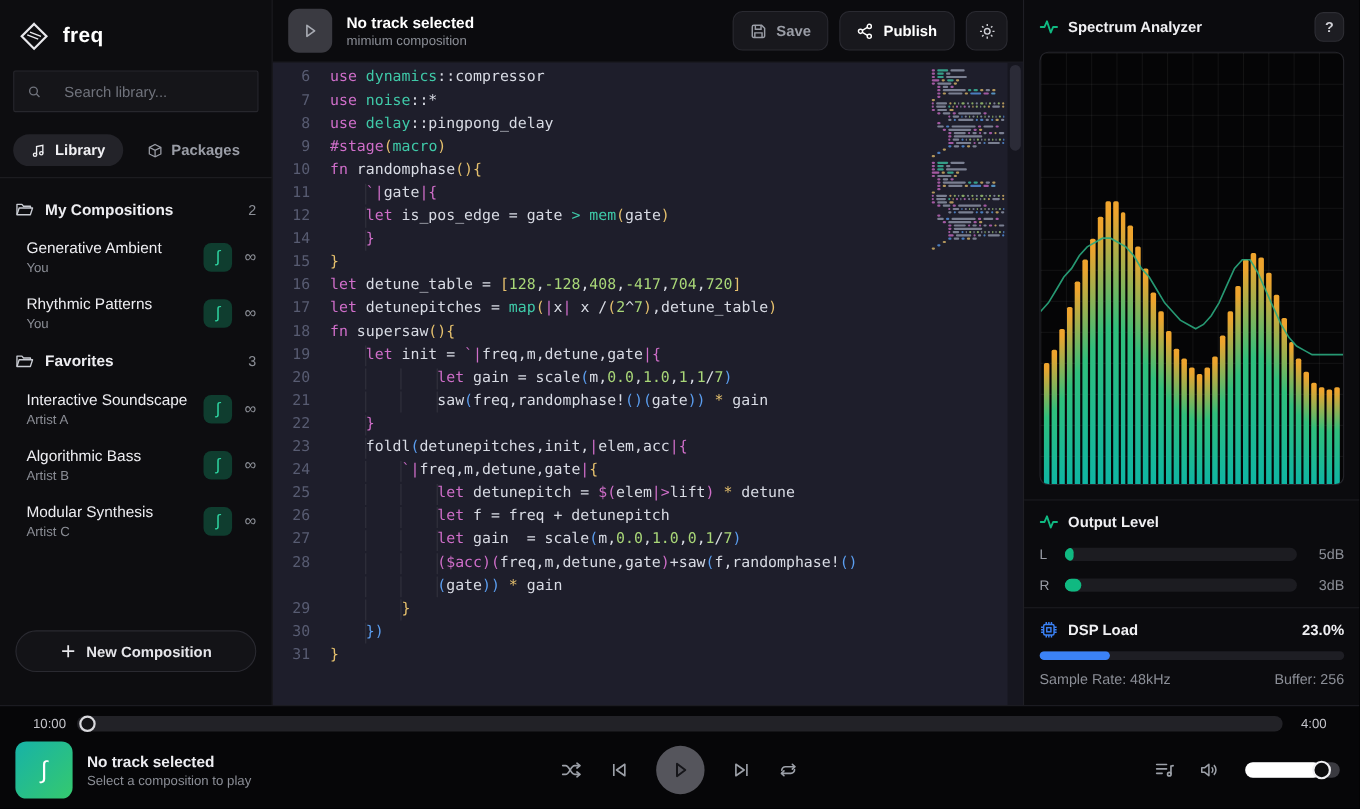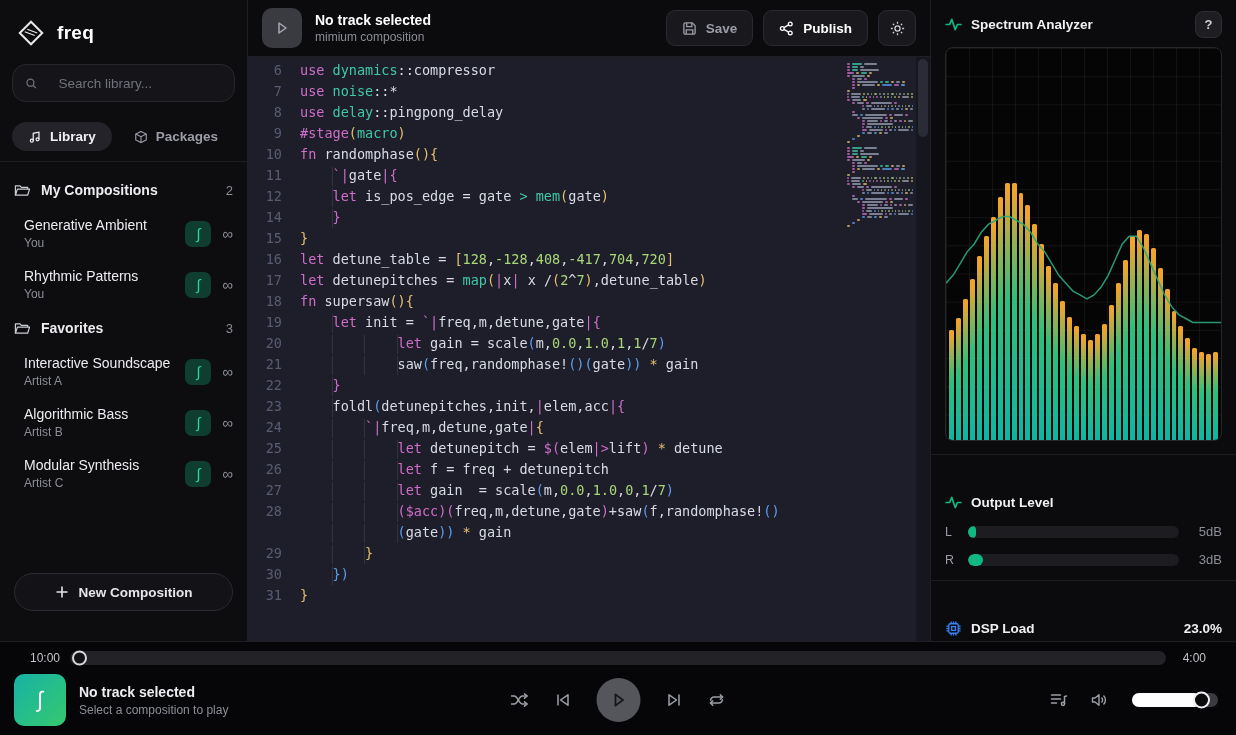--- a/index.html
+++ b/index.html
@@ -10,21 +10,21 @@
     font-family:"Liberation Sans", sans-serif; font-size:13.5px;
     display:flex; flex-direction:column;
   }
   .main-row{ display:flex; height:641px; }
 
   
   .sidebar{ width:248px; background:#0d0d10; border-right:1px solid #1f1f25; display:flex; flex-direction:column; }
   .logo-row{ display:flex; align-items:center; gap:11px; padding:18px 16px 14px; }
   .logo-ic{ width:30px; height:30px; }
   .logo-name{ font-size:19px; font-weight:bold; letter-spacing:.3px; color:#fff; }
-  .search-wrap{ margin:2px 12px 14px; height:38px; background:#151519; border:1px solid #27272d; border-radius:14px; display:flex; align-items:center; gap:21px; padding:0 12px; }
+  .search-wrap{ margin:2px 12px 14px; height:38px; background:#151519; border:1px solid #27272d; border-radius:2px; display:flex; align-items:center; gap:21px; padding:0 12px; }
   .search-wrap input{ background:transparent; border:none; outline:none; color:#b9bcc4; font-size:13.5px; width:100%; font-family:"Liberation Sans",sans-serif; }
   .search-wrap input::placeholder{ color:#70737c; }
   .tabs-row{ display:flex; align-items:center; gap:6px; padding:6px 12px 10px; border-bottom:1px solid #1e1e23; }
   .tab{ display:flex; align-items:center; gap:8px; padding:7px 16px; border-radius:999px; color:#9a9da6; font-weight:bold; font-size:13.5px; cursor:pointer; }
   .tab.active{ background:#232329; color:#f0f0f3; }
   .sections{ padding-top:10px; overflow:hidden; }
   .sec-head{ display:flex; align-items:center; gap:10px; padding:10px 14px; }
   .sec-title{ font-size:14px; font-weight:bold; color:#ededf1; flex:1; }
   .sec-count{ font-size:13px; color:#8b8e96; }
   .comp-item{ display:flex; align-items:center; padding:9px 14px 9px 24px; cursor:pointer; }
@@ -61,21 +61,21 @@
   .tk-b{ color:#5b9ef0; }
   .tk-num{ color:#a9d778; }
   .tk-self{ color:#68b7ee; font-style:italic; }
   .minimap{ position:absolute; top:6px; right:17px; width:66px; }
   .mm-row{ display:flex; gap:2px; height:2px; margin-bottom:1px; }
   .mm-tok{ height:2px; border-radius:1px; }
   .scrollbar{ position:absolute; top:0; right:0; width:14px; bottom:0; background:#16161f; }
   .scroll-thumb{ position:absolute; top:2px; left:2px; right:2px; height:78px; border-radius:5px; background:#2b2b37; }
 
   
-  .right-panel{ width:306px; background:#0b0b0e; border-left:1px solid #1f1f25; display:flex; flex-direction:column;gap:28px; }
+  .right-panel{ width:306px; background:#0b0b0e; border-left:1px solid #1f1f25; display:flex; flex-direction:column; }
   .panel-section{ padding:11px 14px 13px; border-bottom:1px solid #1c1c21; }
   .ps-head{ display:flex; align-items:center; gap:9px; }
   .ps-title{ font-size:13.5px; font-weight:bold; color:#f0f0f3; flex:1; }
   .help-btn{ width:27px; height:27px; border-radius:8px; background:#1d1d22; border:1px solid #2e2e34; color:#d0d0d6; font-weight:bold; font-size:13px; display:flex; align-items:center; justify-content:center; cursor:pointer; }
   .spectrum-box{ position:relative; margin-top:9px; height:394px; background:#050506; border:1px solid #26262c; border-radius:8px; overflow:hidden;
     background-image:
       linear-gradient(rgba(255,255,255,0.055) 1px, transparent 1px),
       linear-gradient(90deg, rgba(255,255,255,0.055) 1px, transparent 1px);
     background-size:23px 28.2px;
   }

